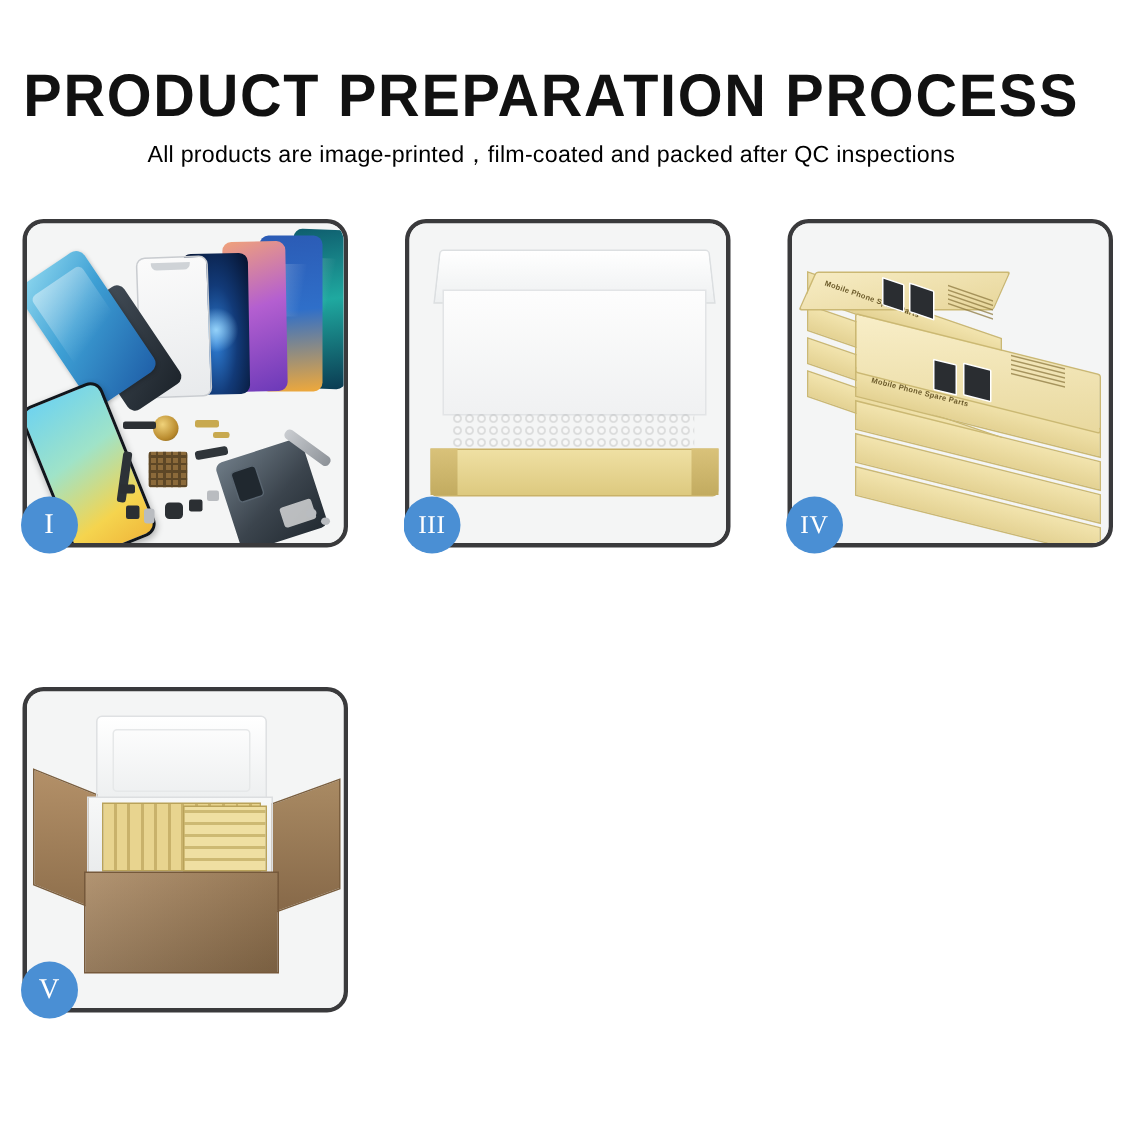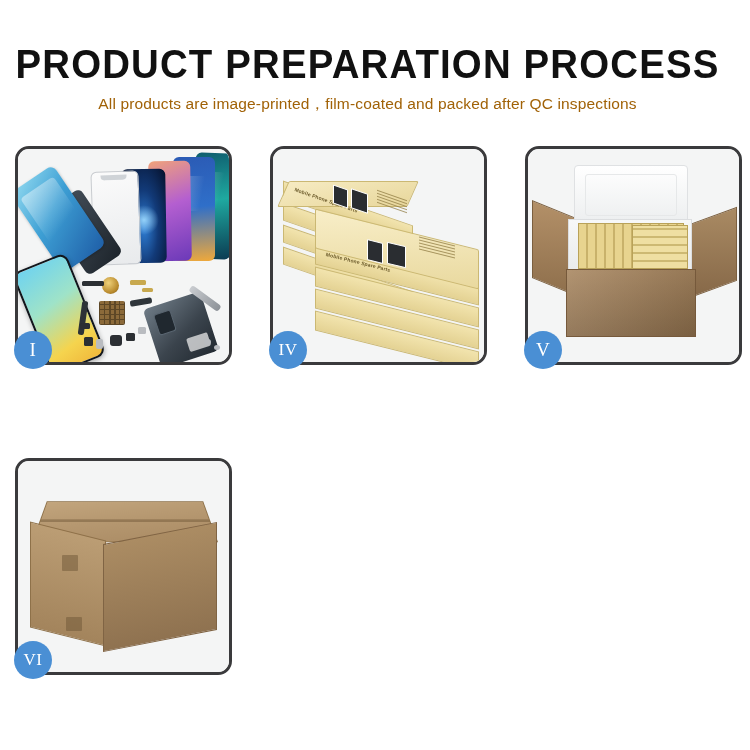--- a/index.html
+++ b/index.html
@@ -25,21 +25,21 @@
     letter-spacing:1.2px;
     color:#111111;
     font-family:"Liberation Sans","DejaVu Sans",sans-serif;
     transform:scaleX(0.96);
   }
   .subtitle{
     margin:0;
     padding-top:11px;
     font-size:15.5px;
     line-height:18px;
-    color:#a16207;
+    color:#000000;
     letter-spacing:0.15px;
     font-weight:400;
   }
 
   
   .grid{
     position:absolute;
     left:15px; top:146px;
     width:720px; height:530px;
     display:grid;
@@ -391,20 +391,31 @@
         <div class="chip d" style="left:62px;top:174px;width:10px;height:6px;"></div>
         <div class="chip s" style="left:186px;top:190px;width:7px;height:6px;border-radius:50%;"></div>
         <div class="chip s" style="left:196px;top:196px;width:6px;height:5px;border-radius:50%;"></div>
         <div class="tool"></div>
       </div>
     </div>
     <div class="badge">I</div>
   </div>
 
 
+  <div class="panel">
+    <div class="panel-inner">
+      <div class="scene">
+        <div class="box3-lid"></div>
+        <div class="box3-foam"></div>
+        <div class="box3-grey"></div>
+        <div class="box3-base"></div>
+      </div>
+    </div>
+    <div class="badge wide">III</div>
+  </div>
 
   <div class="panel">
     <div class="panel-inner">
       <div class="scene">
         <div class="stack">
 
           <div class="sbox" style="left:2px;top:36px;width:128px;height:16px;transform:skewY(19deg);"></div>
           <div class="sbox" style="left:2px;top:58px;width:128px;height:16px;transform:skewY(19deg);"></div>
           <div class="sbox" style="left:2px;top:80px;width:128px;height:16px;transform:skewY(19deg);"></div>
           <div class="sbox" style="left:2px;top:102px;width:128px;height:16px;transform:skewY(19deg);"></div>
@@ -451,26 +462,14 @@
         <div class="v-foam"></div>
         <div class="v-inner"></div>
         <div class="v-goods"></div>
         <div class="v-goods2"></div>
         <div class="v-front"></div>
       </div>
     </div>
     <div class="badge">V</div>
   </div>
 
-  <div class="panel">
-    <div class="panel-inner">
-      <div class="scene">
-        <div class="c-top"></div>
-        <div class="c-left"></div>
-        <div class="c-right"></div>
-        <div class="c-tab" style="left:44px;top:94px;width:16px;height:16px;"></div>
-        <div class="c-tab" style="left:48px;top:156px;width:16px;height:14px;"></div>
-      </div>
-    </div>
-    <div class="badge wide">VI</div>
-  </div>
 
 </div>
 
 </body></html>

